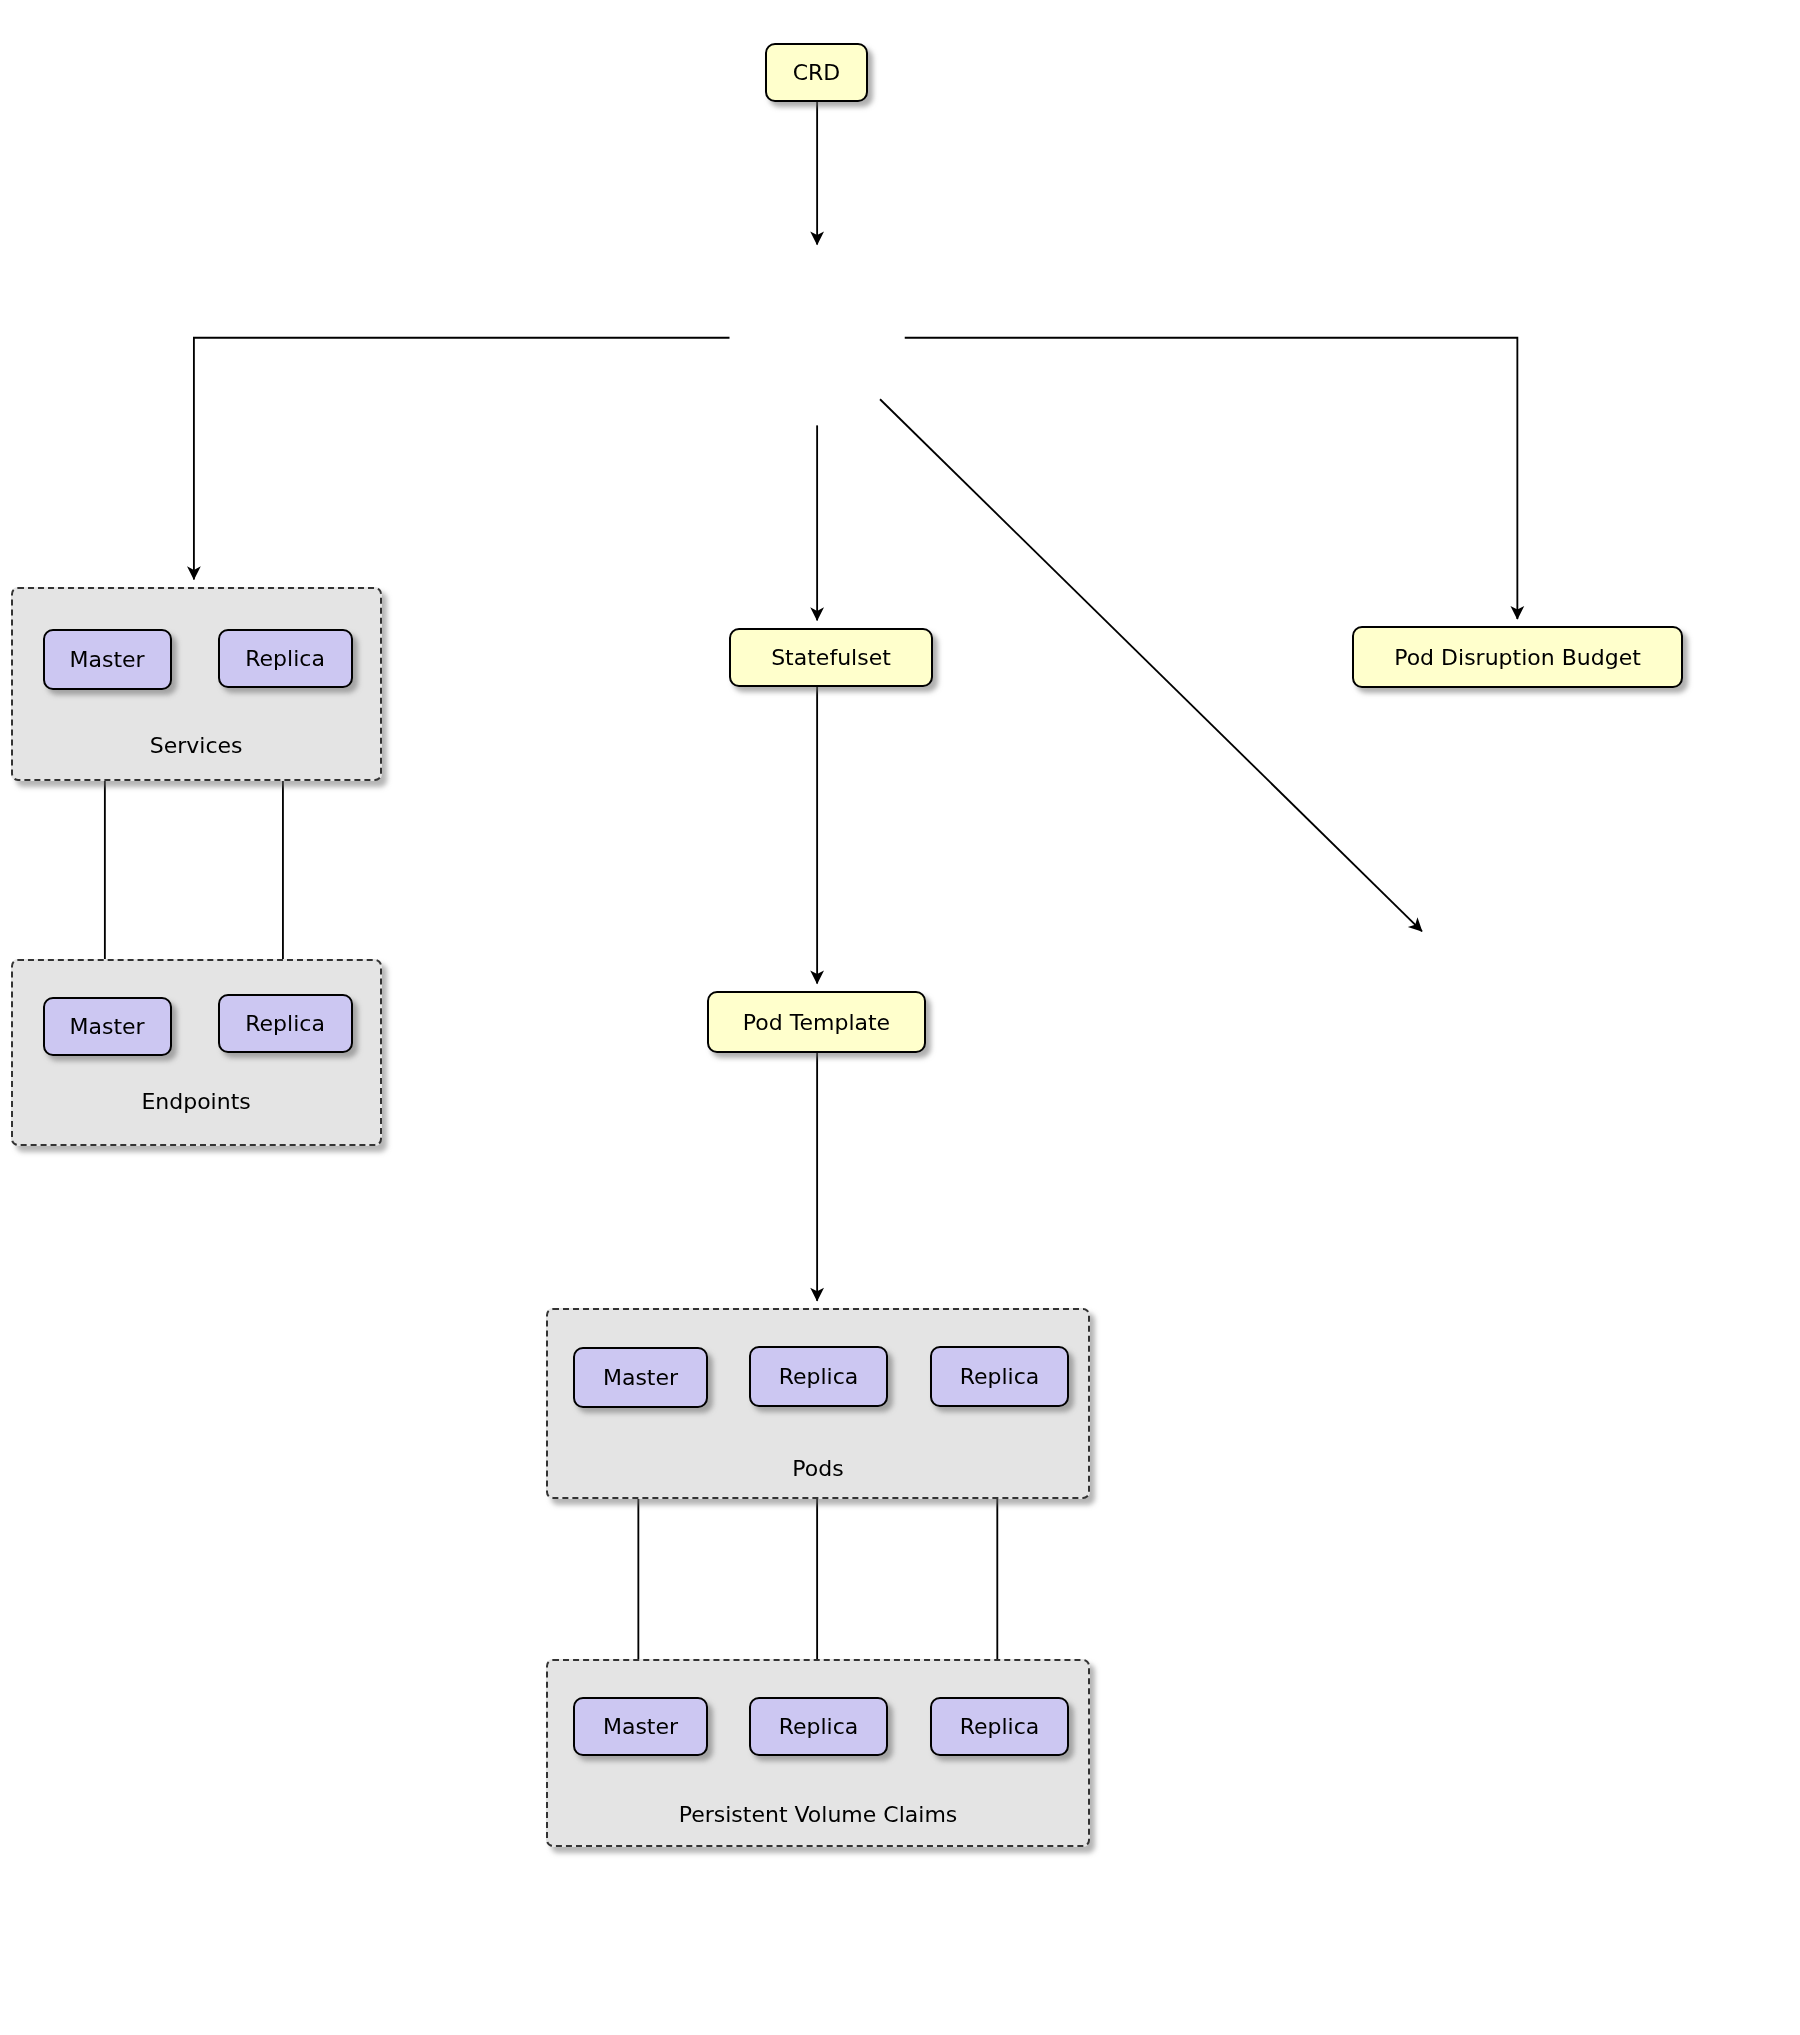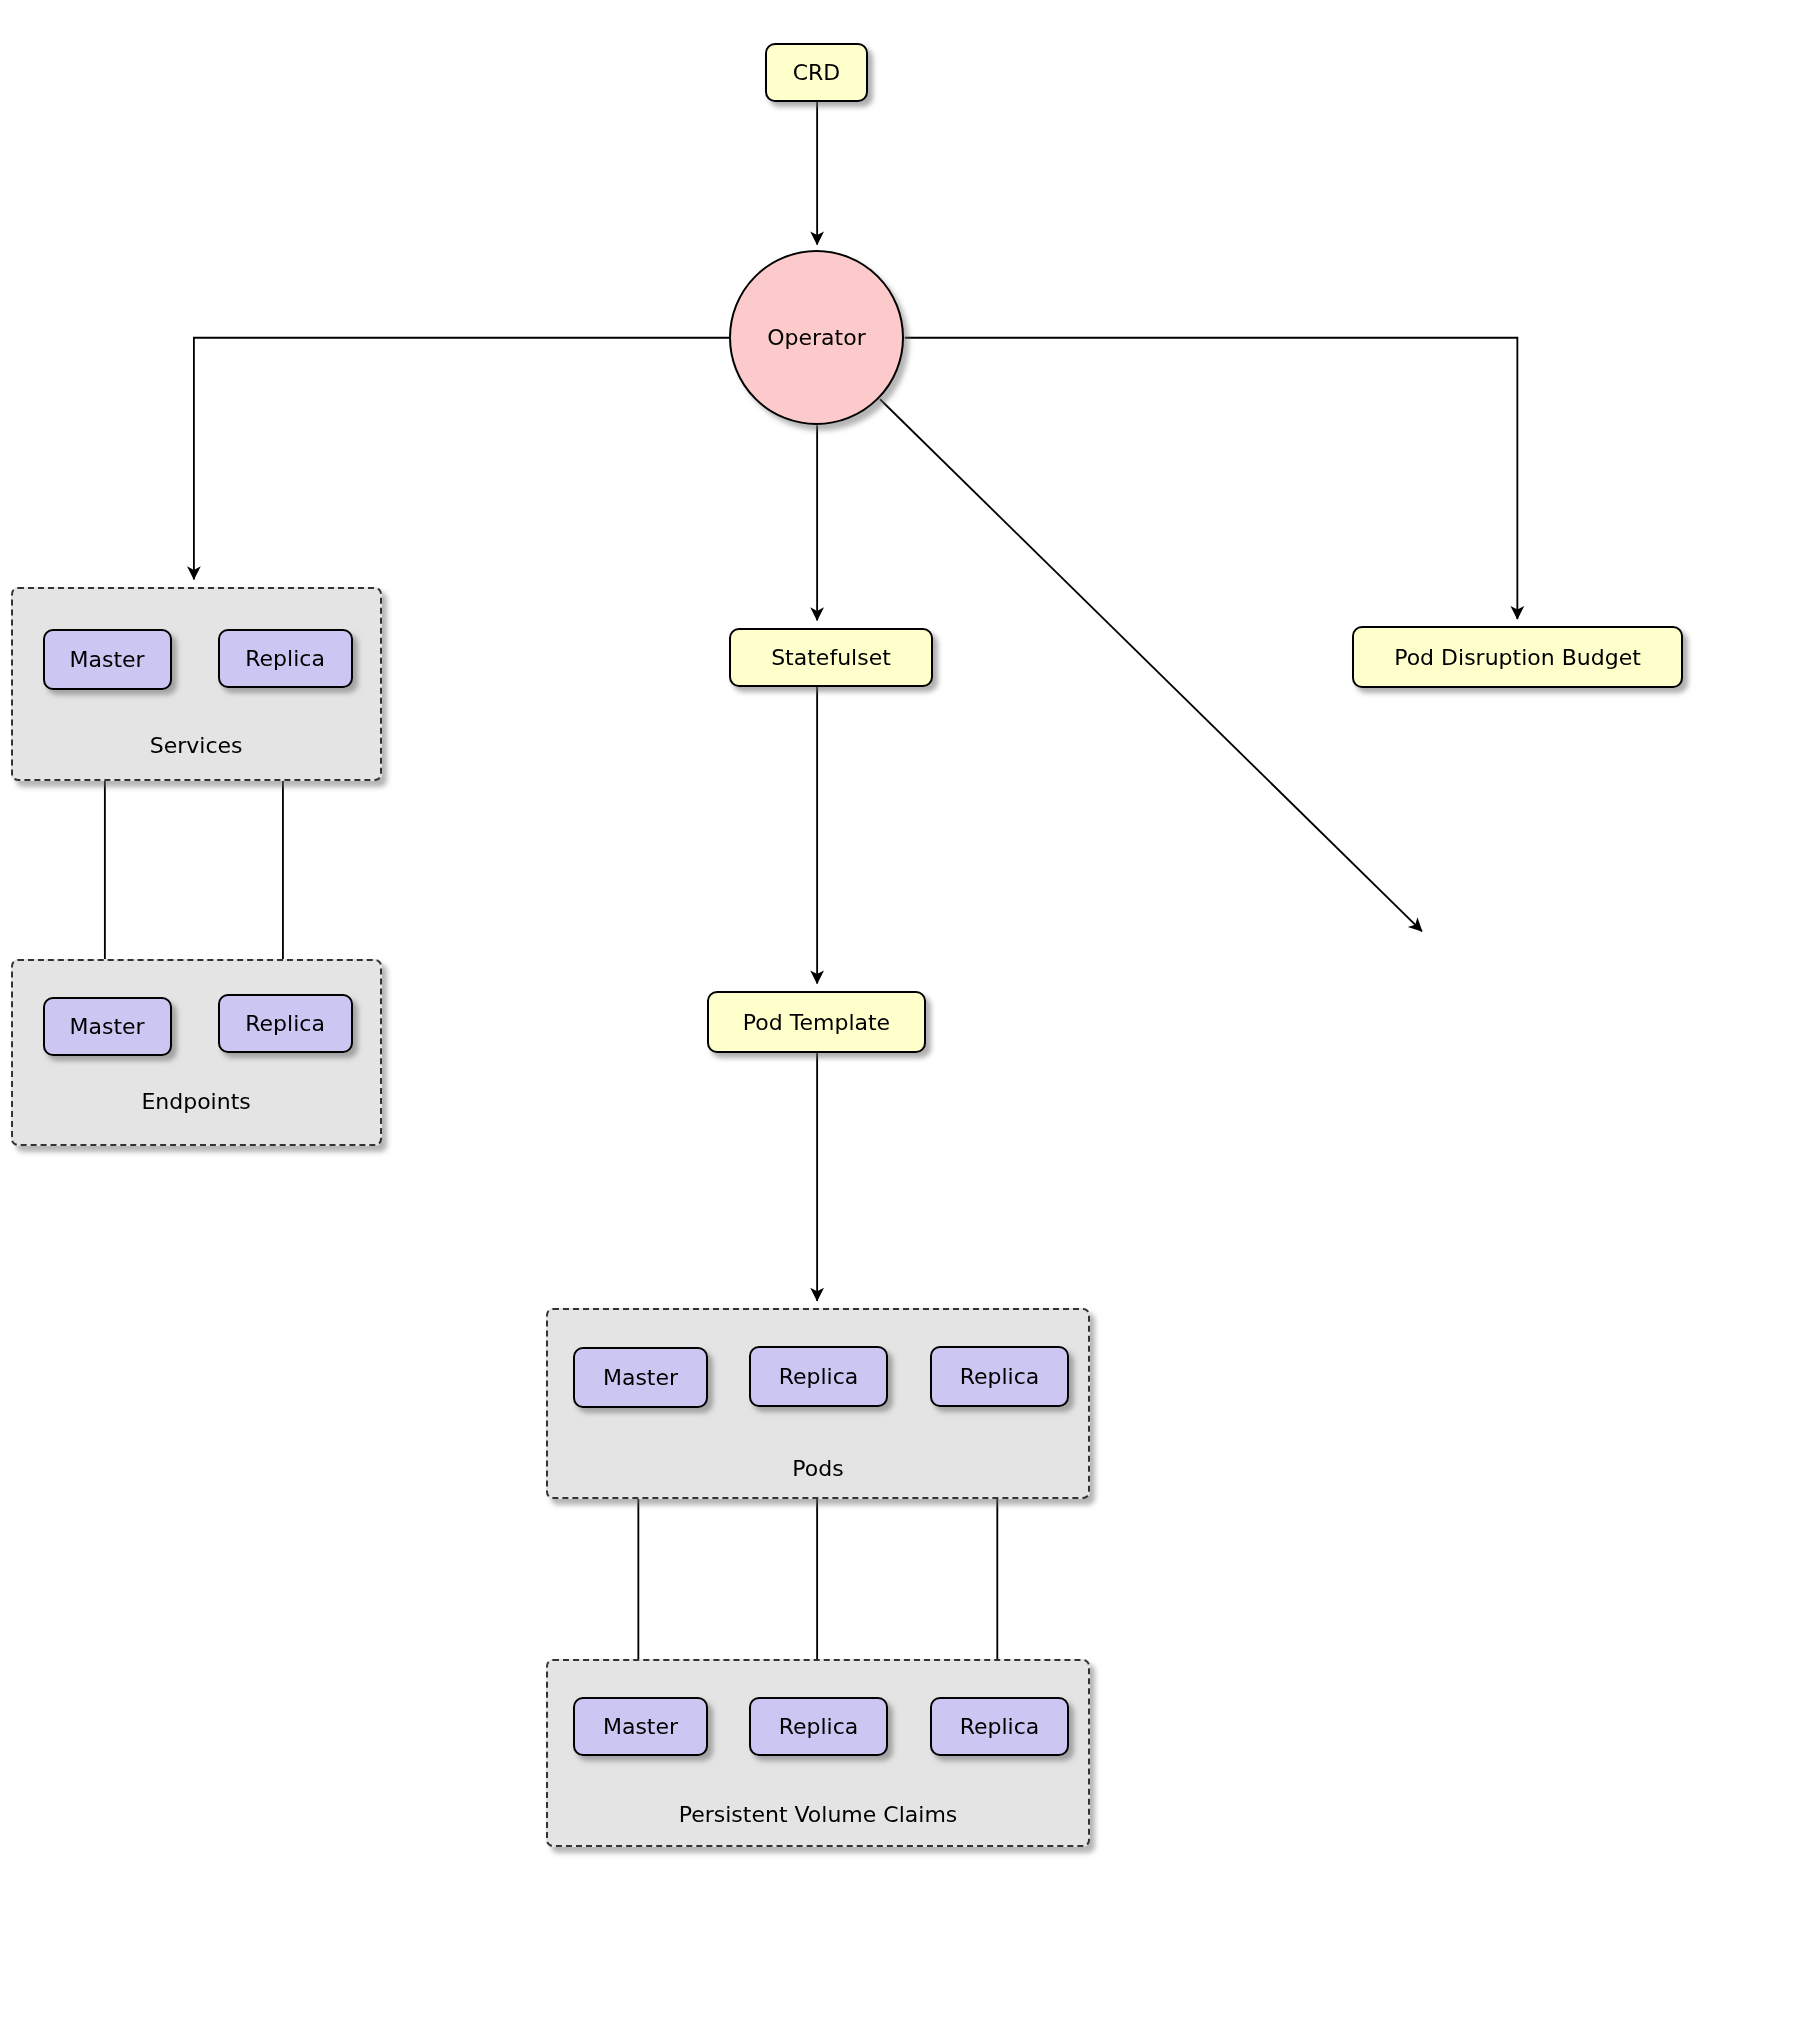--- a/index.html
+++ b/index.html
@@ -92,23 +92,20 @@
       <path d="M903,1990 V2388" marker-end="url(#arrow)"></path>
       <path d="M1156,1988 V2388" marker-end="url(#arrow)"></path>
       <path d="M1411,1988 V2388" marker-end="url(#arrow)"></path>
     </g>
   </svg>
 
   <div class="node node-yellow" style="left:765px; top:19px; width:103px; height:59px;margin-top:24px;">
     <span>CRD</span>
   </div>
 
-  <div class="operator-circle" style="left:729px; top:250px; width:175px; height:175px;">
-    <span>Operator</span>
-  </div>
 
   <div class="group" style="left:10.6px; top:587px; width:371px; height:194px;">
     <div class="node node-purple" style="left:30px; top:40px; width:129px; height:61px;">
       <span>Master</span>
     </div>
     <div class="node node-purple" style="left:205px; top:40px; width:135px; height:59px;">
       <span>Replica</span>
     </div>
     <div class="group-label" style="bottom:21px;">Services</div>
   </div>

